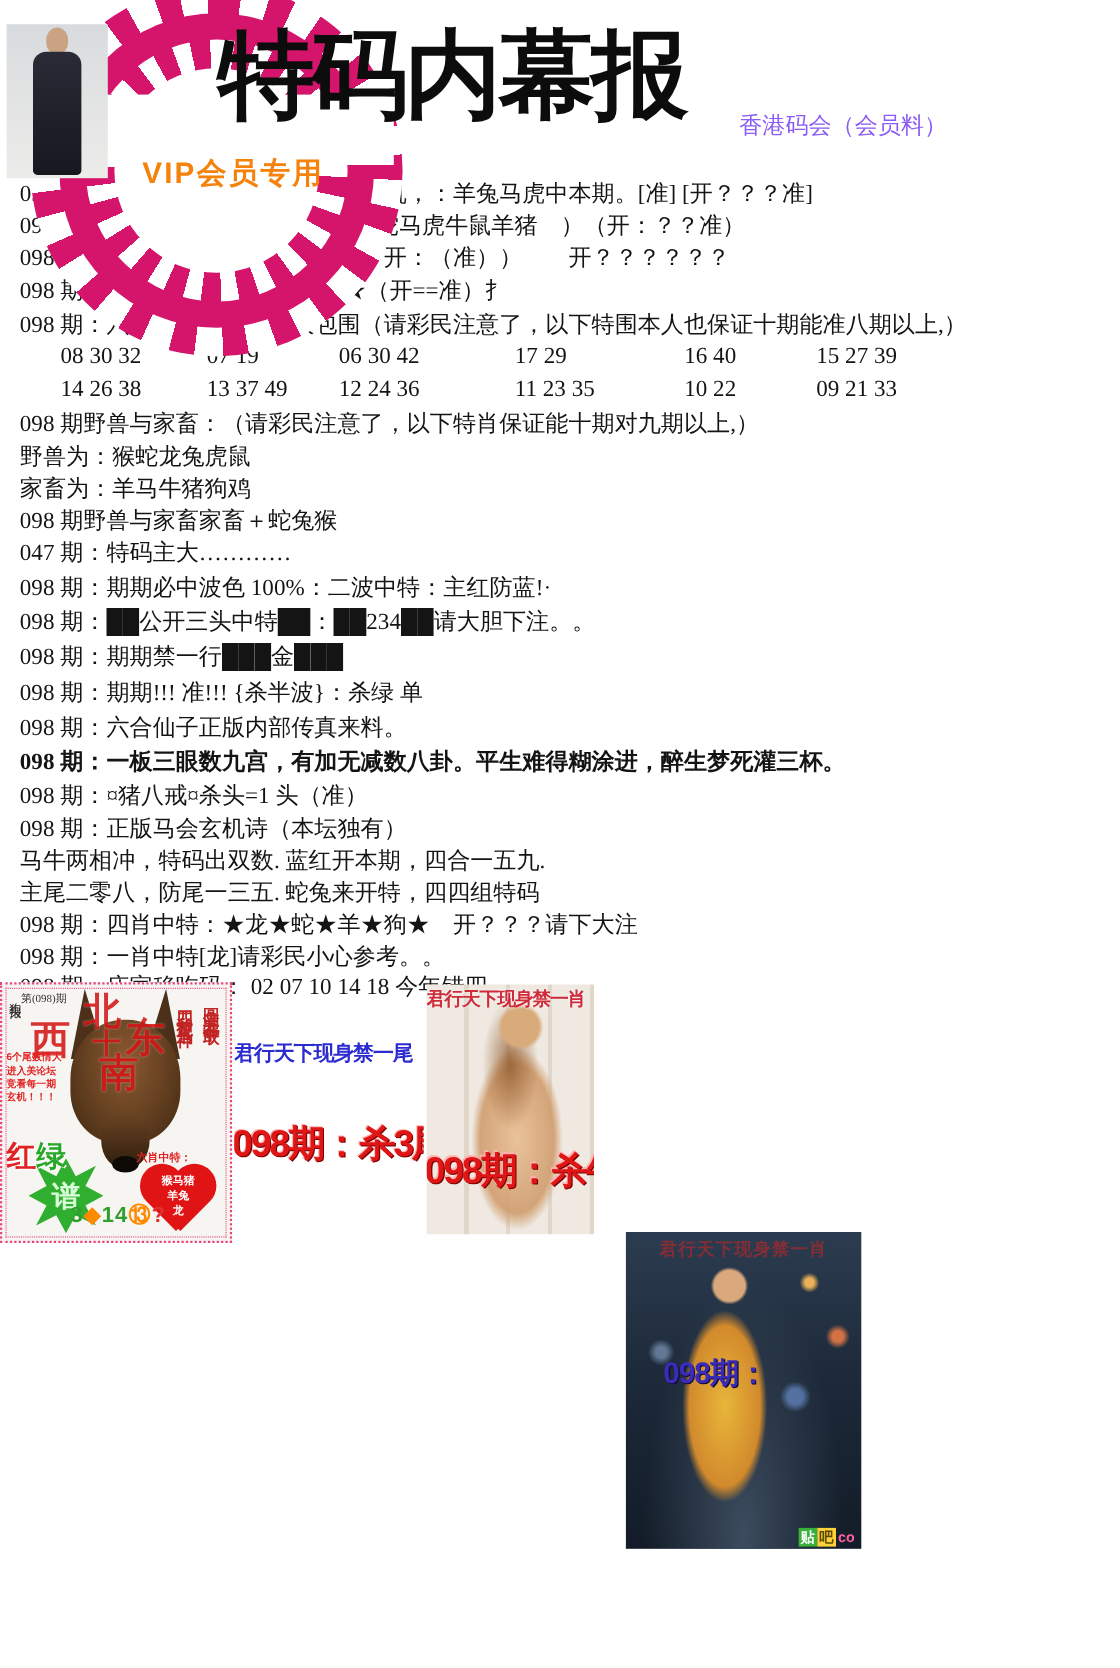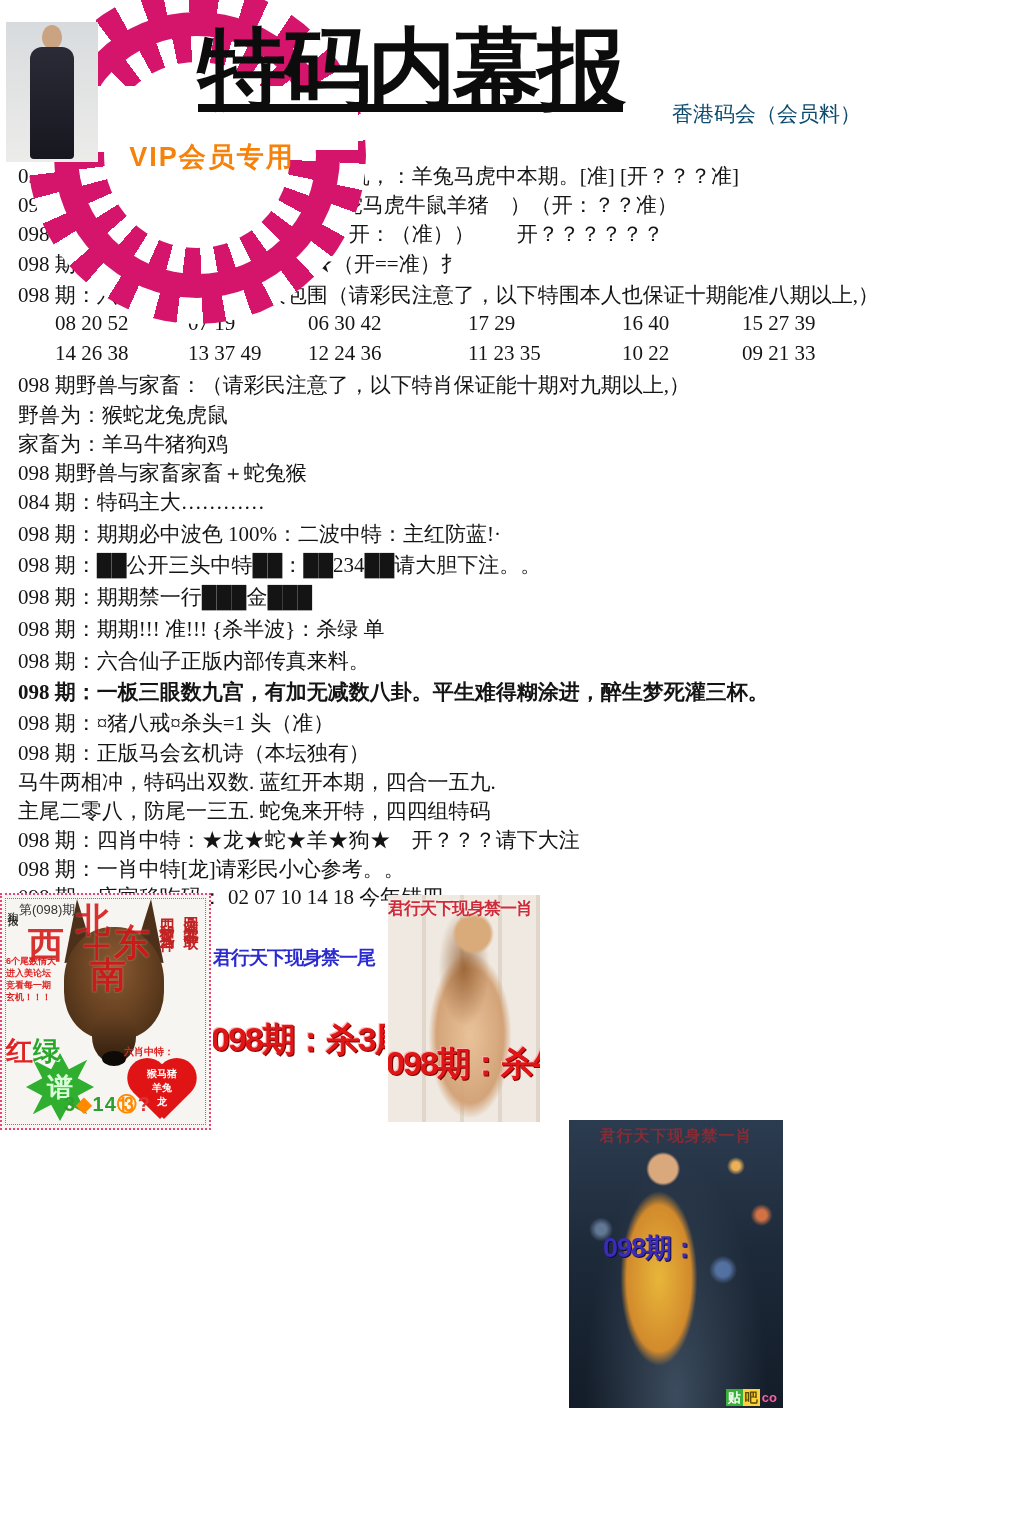--- a/index.html
+++ b/index.html
@@ -19,43 +19,43 @@
   .stamp .s3{inset:50px;background:repeating-conic-gradient(#ffffff 0deg 8deg,#d4156b 8deg 17deg);}
   .stamp .s4{inset:76px;background:#fff;}
   .stamp-band{position:absolute;left:48px;top:100px;width:282px;height:64px;background:#fff;}
   .stamp-title{position:absolute;left:34px;top:100px;width:300px;text-align:center;
        font-family:"Liberation Sans",sans-serif;font-weight:900;font-size:56px;line-height:1;
        color:#d4156b;letter-spacing:6px;white-space:nowrap;}
   .stamp-vip{position:absolute;left:44px;top:158px;width:280px;text-align:center;
        font-family:"Liberation Sans",sans-serif;font-weight:900;font-size:27px;line-height:1;
        color:#f5820b;letter-spacing:2px;white-space:nowrap;}
   .big-title{position:absolute;left:198px;top:26px;z-index:4;font-weight:900;font-size:88px;
-       line-height:1;color:#0c0c0c;letter-spacing:-3px;white-space:nowrap;text-decoration:underline;}
-  .side-note{position:absolute;left:672px;top:100px;z-index:4;font-size:21px;color:#0c4a6e;white-space:nowrap;}
+       line-height:1;color:#0c0c0c;letter-spacing:-3px;white-space:nowrap;}
+  .side-note{position:absolute;left:672px;top:100px;z-index:4;font-size:21px;color:#8b5cf6;white-space:nowrap;}
   
   .rline{position:absolute;left:18px;white-space:nowrap;font-size:21px;color:#141414;z-index:1;}
   .rline.bold{font-weight:700;}
   .ncell{position:absolute;white-space:nowrap;font-size:21px;color:#141414;z-index:1;}
   
   .poster{position:absolute;left:0;top:893px;width:211px;height:237px;z-index:2;
        background:#f7f5f1;border:2px dotted #e8447a;box-sizing:border-box;
        outline:1px dotted #e8447a;outline-offset:-6px;overflow:hidden;
        font-family:"Liberation Sans",sans-serif;}
   .wolf{position:absolute;left:52px;top:4px;width:120px;height:172px;}
   .wolf .ear1,.wolf .ear2{position:absolute;top:0;width:42px;height:64px;background:#4c3019;
        clip-path:polygon(20% 100%,50% 0,95% 95%);}
   .wolf .ear1{left:2px;} .wolf .ear2{right:2px;transform:scaleX(-1);}
   .wolf .face{position:absolute;left:10px;top:28px;width:100px;height:112px;
        background:radial-gradient(ellipse at 50% 35%,#8a5a32 0%,#6b4423 45%,#3f2812 100%);
        border-radius:48% 48% 42% 42%;}
   .wolf .snout{position:absolute;left:38px;top:112px;width:44px;height:52px;
        background:linear-gradient(180deg,#6b4423,#2e1d0d);border-radius:40% 40% 50% 50%;}
   .wolf .nose{position:absolute;left:48px;top:152px;width:24px;height:15px;background:#0d0a07;border-radius:50%;}
   .p-masthead{position:absolute;left:3px;top:8px;writing-mode:vertical-rl;font-size:11px;color:#222;letter-spacing:2px;}
-  .p-issue{position:absolute;left:17px;top:6px;font-size:13px;color:#333;}
+  .p-issue{position:absolute;left:17px;top:6px;font-size:10px;color:#333;font-family:Liberation Serif, serif;}
   .p-cmp{position:absolute;color:#d31616;font-weight:900;opacity:.88;z-index:3;
        text-shadow:0 0 2px rgba(255,255,255,.5);line-height:1;}
   .p-left-lines{position:absolute;left:4px;top:60px;z-index:3;color:#e02222;font-weight:700;
        font-size:9px;line-height:12px;white-space:nowrap;}
   .p-colv{position:absolute;writing-mode:vertical-rl;font-weight:900;color:#c12424;font-size:15px;
        letter-spacing:3px;z-index:3;line-height:1;}
   .p-redgreen{position:absolute;left:4px;top:143px;z-index:4;font-size:27px;font-weight:900;line-height:1;
        text-shadow:1px 1px 0 #fff;}
   .p-redgreen .r{color:#e02222;} .p-redgreen .g{color:#28a828;}
   .p-star{position:absolute;left:24px;top:158px;width:68px;height:68px;background:#2fae2f;z-index:3;
@@ -133,38 +133,38 @@
   <div>
       <div class="rline" style="top: 162px;">098 期：一句解特码：红红蓝蓝有玄机，：羊兔马虎中本期。[准] [开？？？准]</div>
       <div class="rline" style="top: 191px;">098 期：必中生肖：--------：（龙兔蛇马虎牛鼠羊猪　）（开：？？准）</div>
       <div class="rline" style="top: 220px;">098 期：三行中特：（木、土、火）开：（准））　　开？？？？？？</div>
       <div class="rline" style="top: 250px;">098 期杀：★★★★03 合★★★★（开==准）扌</div>
       <div class="rline" style="top: 281px;">098 期：六合内幕公开特码大包围（请彩民注意了，以下特围本人也保证十期能准八期以上,）</div>
       <div class="rline" style="top: 371px;">098 期野兽与家畜：（请彩民注意了，以下特肖保证能十期对九期以上,）</div>
       <div class="rline" style="top: 401px;">野兽为：猴蛇龙兔虎鼠</div>
       <div class="rline" style="top: 430px;">家畜为：羊马牛猪狗鸡</div>
       <div class="rline" style="top: 459px;">098 期野兽与家畜家畜＋蛇兔猴</div>
-      <div class="rline" style="top: 488px;">084 期：特码主大…………</div>
+      <div class="rline" style="top: 488px;">047 期：特码主大…………</div>
       <div class="rline" style="top: 520px;">098 期：期期必中波色 100%：二波中特：主红防蓝!·</div>
       <div class="rline" style="top: 551px;">098 期：██公开三头中特██：██234██请大胆下注。。</div>
       <div class="rline" style="top: 583px;">098 期：期期禁一行███金███</div>
       <div class="rline" style="top: 615px;">098 期：期期!!! 准!!! {杀半波}：杀绿 单</div>
       <div class="rline" style="top: 647px;">098 期：六合仙子正版内部传真来料。</div>
       <div class="rline bold" style="top: 678px;">098 期：一板三眼数九宫，有加无减数八卦。平生难得糊涂进，醉生梦死灌三杯。</div>
       <div class="rline" style="top: 709px;">098 期：¤猪八戒¤杀头=1 头（准）</div>
       <div class="rline" style="top: 739px;">098 期：正版马会玄机诗（本坛独有）</div>
       <div class="rline" style="top: 768px;">马牛两相冲，特码出双数. 蓝红开本期，四合一五九.</div>
       <div class="rline" style="top: 797px;">主尾二零八，防尾一三五. 蛇兔来开特，四四组特码</div>
       <div class="rline" style="top: 826px;">098 期：四肖中特：★龙★蛇★羊★狗★　开？？？请下大注</div>
       <div class="rline" style="top: 855px;">098 期：一肖中特[龙]请彩民小心参考。。</div>
       <div class="rline" style="top: 883px;">098 期：庄家稳吃码： 02 07 10 14 18 今年错四</div>
     </div>
 
   <div>
-      <div class="ncell" style="top: 311px; left: 55px;">08 20 52</div>
+      <div class="ncell" style="top: 311px; left: 55px;">08 30 32</div>
       <div class="ncell" style="top: 311px; left: 188px;">07 19</div>
       <div class="ncell" style="top: 311px; left: 308px;">06 30 42</div>
       <div class="ncell" style="top: 311px; left: 468px;">17 29</div>
       <div class="ncell" style="top: 311px; left: 622px;">16 40</div>
       <div class="ncell" style="top: 311px; left: 742px;">15 27 39</div>
       <div class="ncell" style="top: 341px; left: 55px;">14 26 38</div>
       <div class="ncell" style="top: 341px; left: 188px;">13 37 49</div>
       <div class="ncell" style="top: 341px; left: 308px;">12 24 36</div>
       <div class="ncell" style="top: 341px; left: 468px;">11 23 35</div>
       <div class="ncell" style="top: 341px; left: 622px;">10 22</div>

